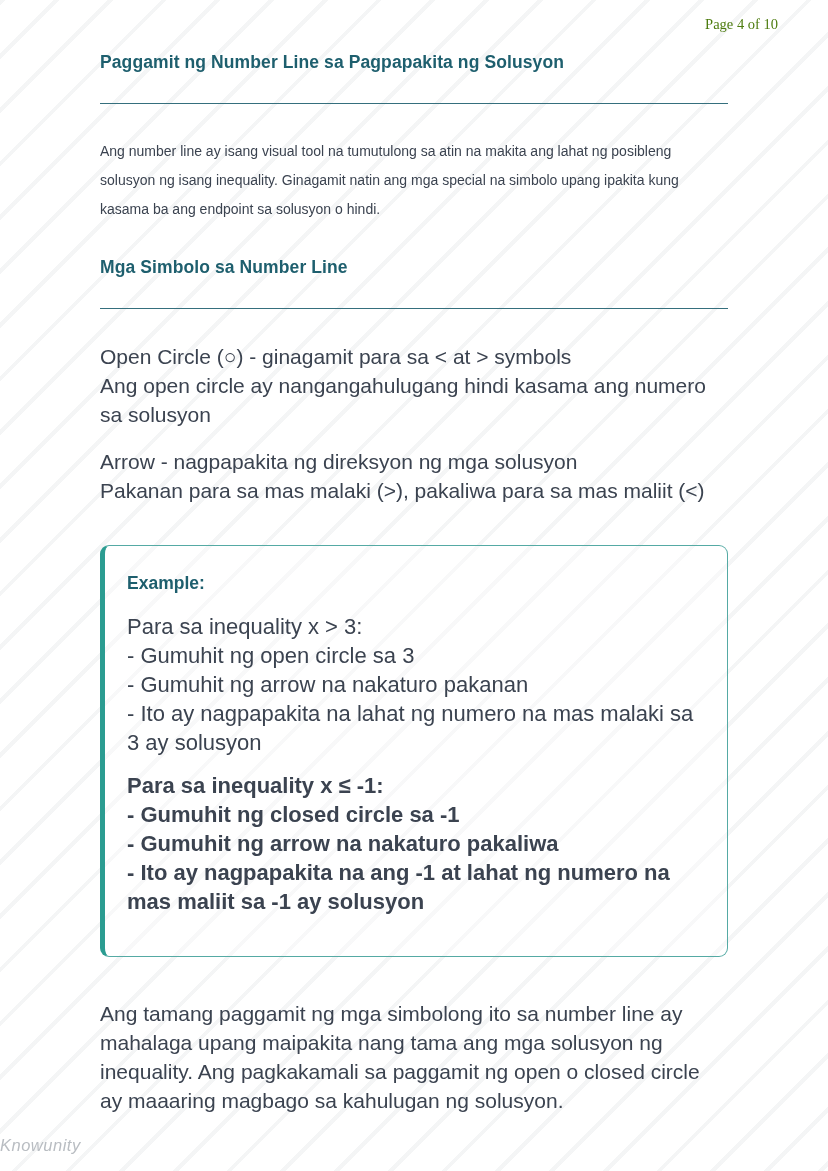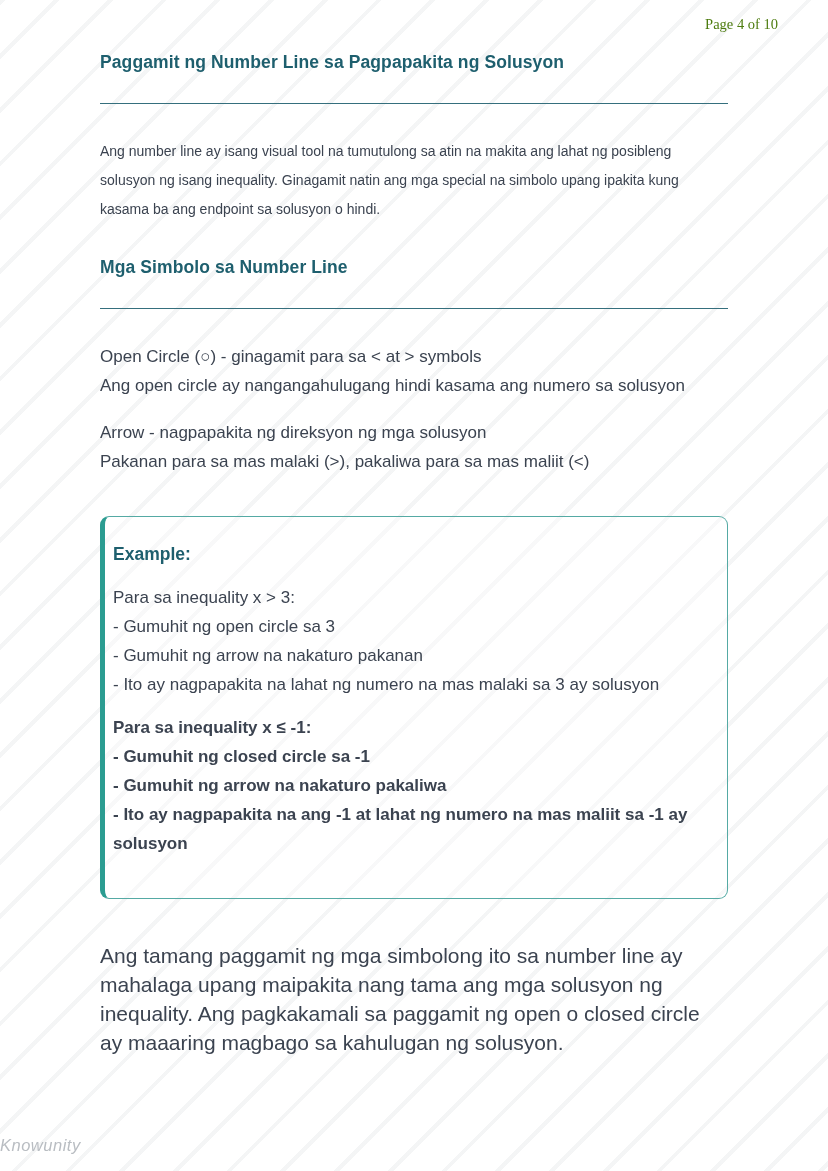--- a/index.html
+++ b/index.html
@@ -39,42 +39,42 @@
     padding-bottom: 30px;
     border-bottom: 1.5px solid #356f7d;
     margin-bottom: 33px;
   }
   .para {
     font-size: 14px;
     line-height: 29px;
     margin-bottom: 33px;
   }
   .sym-group {
-    font-size: 17px;
+    font-size: 21px;
     line-height: 29px;
     margin-bottom: 18px;
   }
   .sym-group:last-of-type { margin-bottom: 0; }
   .heading-2-wrap { margin-top: 2px; }
   .example-box {
     margin-top: 40px;
     border: 1.5px solid #55aaa4;
     border-left: 5px solid #2b9c91;
     border-radius: 9px;
-    padding: 27px 26px 40px 8px;
+    padding: 27px 26px 40px 22px;
     background: rgba(255,255,255,0.35);
   }
   .example-title {
     color: #1e5f6e;
     font-size: 17.5px;
     font-weight: 700;
     margin-bottom: 18px;
   }
   .example-block {
-    font-size: 17px;
+    font-size: 22px;
     line-height: 29px;
   }
   .example-block + .example-block { margin-top: 14px; font-weight: bold; }
   .closing {
     margin-top: 42px;
     font-size: 21px;
     line-height: 29px;
     max-width: 620px;
   }
   .footer {

